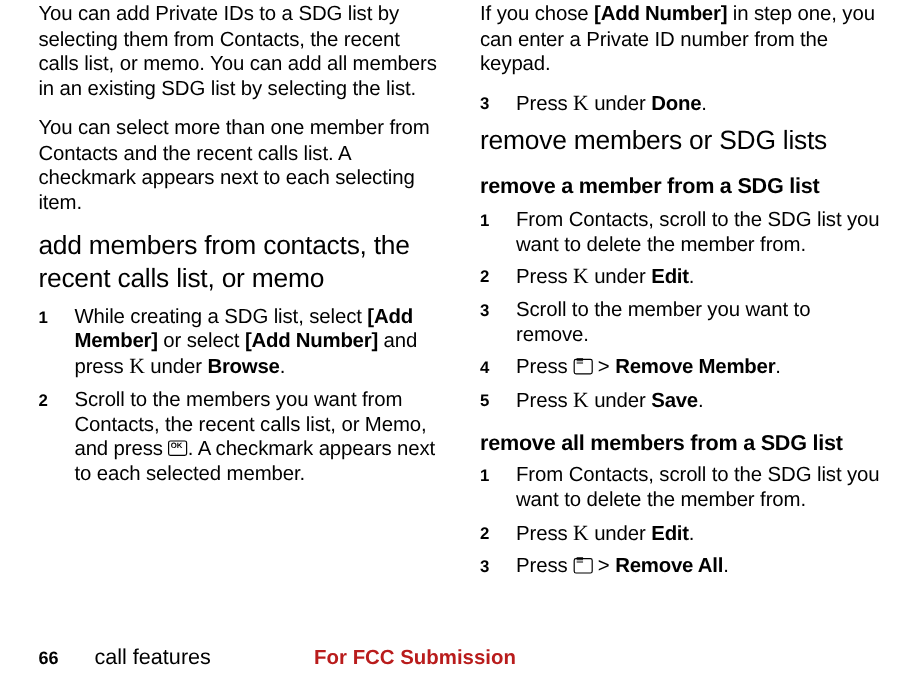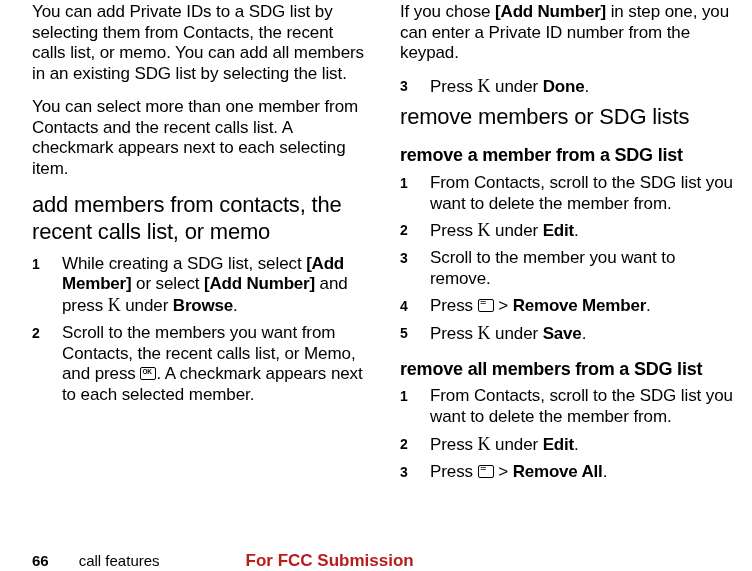--- a/index.html
+++ b/index.html
@@ -95,34 +95,34 @@
     position: absolute;
     top: 1px;
     left: 1px;
     font-size: 6.5px;
     line-height: 1;
     font-family: Arial, sans-serif;
     font-weight: 700;
   }
   .footer {
     position: absolute;
-    bottom: 0;
+    bottom: 13px;
     left: 32px;
     right: 18px;
     display: flex;
     align-items: baseline;
   }
   .pagenum {
     font-family: Arial, sans-serif;
     font-weight: 700;
     font-size: 15px;
     margin-right: 30px;
   }
   .section {
-    font-size: 15px;
+    font-size: 18px;
     font-weight: 300;
   }
   .fcc {
     color: #b91c1c;
     font-family: Arial, sans-serif;
     font-weight: 700;
     font-size: 17px;
     margin-left: 86px;
   }
 </style>

